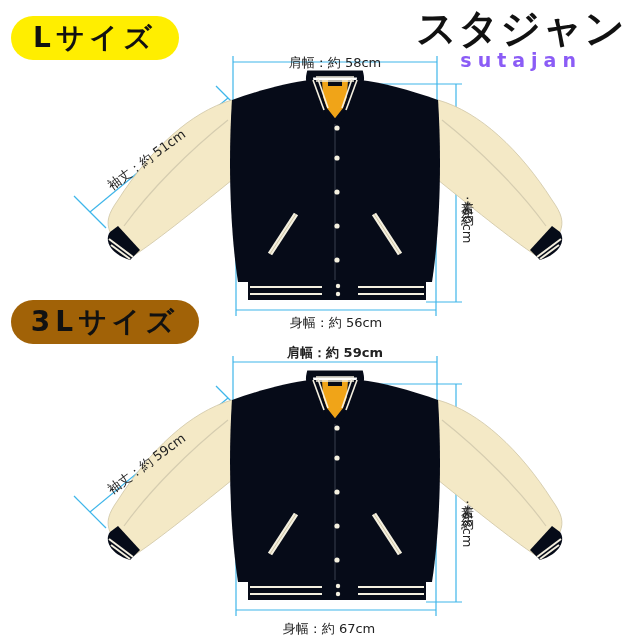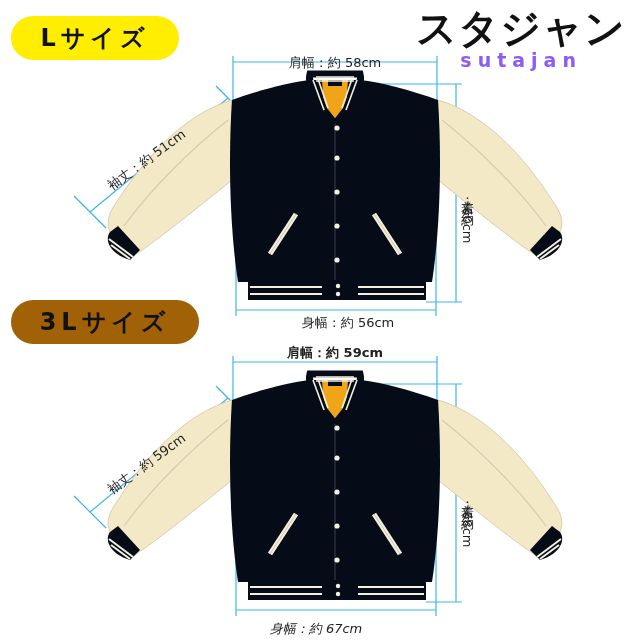--- a/index.html
+++ b/index.html
@@ -1,20 +1,20 @@
 <!DOCTYPE html>
 <html><head>
 <meta charset="utf-8">
 <style>
   html, body { margin:0; padding:0; background:#ffffff; }
   body { width:640px; height:640px; position:relative; overflow:hidden;
          font-family:"DejaVu Sans", "Liberation Sans", sans-serif; color:#222; }
   .badge { position:absolute; border-radius:22px; height:44px; display:flex;
            align-items:center; justify-content:center; font-weight:bold;
-           font-size:24px; letter-spacing:5px; color:#111; }
+           font-size:28px; letter-spacing:5px; color:#111; }
   .badge-l { left:11px; top:16px; width:168px; background:#ffee00; }
   .badge-3l { left:11px; top:300px; width:188px; background:#a16207; }
   .brand { position:absolute; right:14px; top:4px; text-align:center; }
   .brand-jp { font-size:40px; font-weight:bold; color:#111; letter-spacing:1px; line-height:48px; }
   .brand-en { font-size:19px; font-weight:bold; letter-spacing:6px; color:#8b5cf6; line-height:20px; margin-top:-2px; }
   .label { position:absolute; font-size:13px; color:#222; white-space:nowrap; }
   .hlabel { transform:translateX(-50%); }
   .vlabel { writing-mode:vertical-rl; }
   .dlabel { transform-origin:left top; transform:rotate(-36deg); }
   svg.art { position:absolute; left:0; top:0; }
@@ -105,20 +105,20 @@
 
 <div class="badge badge-l">Lサイズ</div>
 <div class="badge badge-3l">3Lサイズ</div>
 
 <div class="brand">
   <div class="brand-jp">スタジャン</div>
   <div class="brand-en">sutajan</div>
 </div>
 
 <div class="label hlabel" style="left:335px; top:54px;">肩幅：約 58cm</div>
-<div class="label hlabel" style="left:348px; top:314px;text-align:center;">身幅：約 56cm</div>
+<div class="label hlabel" style="left:336px; top:314px;text-align:center;">身幅：約 56cm</div>
 <div class="label vlabel" style="left:458px; top:190px;">着丈：約 60cm</div>
 <div class="label dlabel" style="left:104px; top:180px;">袖丈：約 51cm</div>
 
 <div class="label hlabel" style="left:335px; top:344px;font-weight:bold;">肩幅：約 59cm</div>
-<div class="label hlabel" style="left:316px; top:620px;font-style:italic;">身幅：約 67cm</div>
+<div class="label hlabel" style="left:329px; top:620px;">身幅：約 67cm</div>
 <div class="label vlabel" style="left:458px; top:494px;">着丈：約 68cm</div>
 <div class="label dlabel" style="left:104px; top:484px;">袖丈：約 59cm</div>
 
 </body></html>

